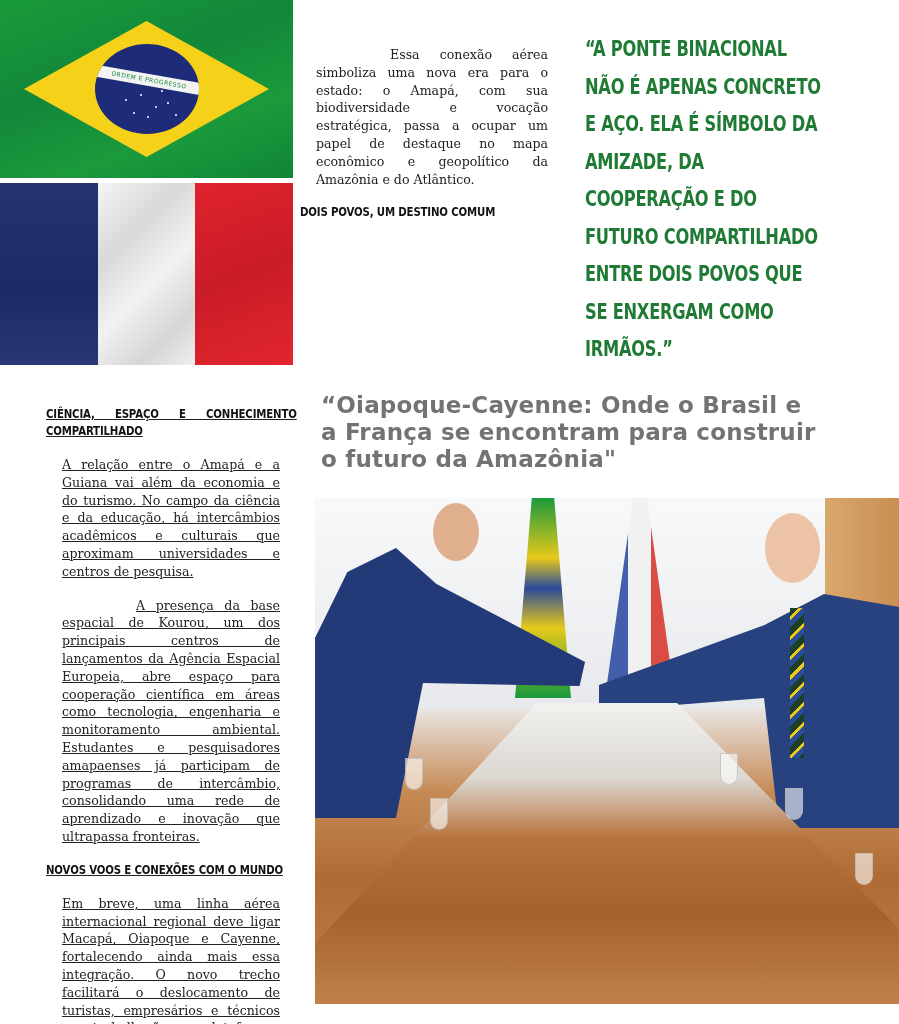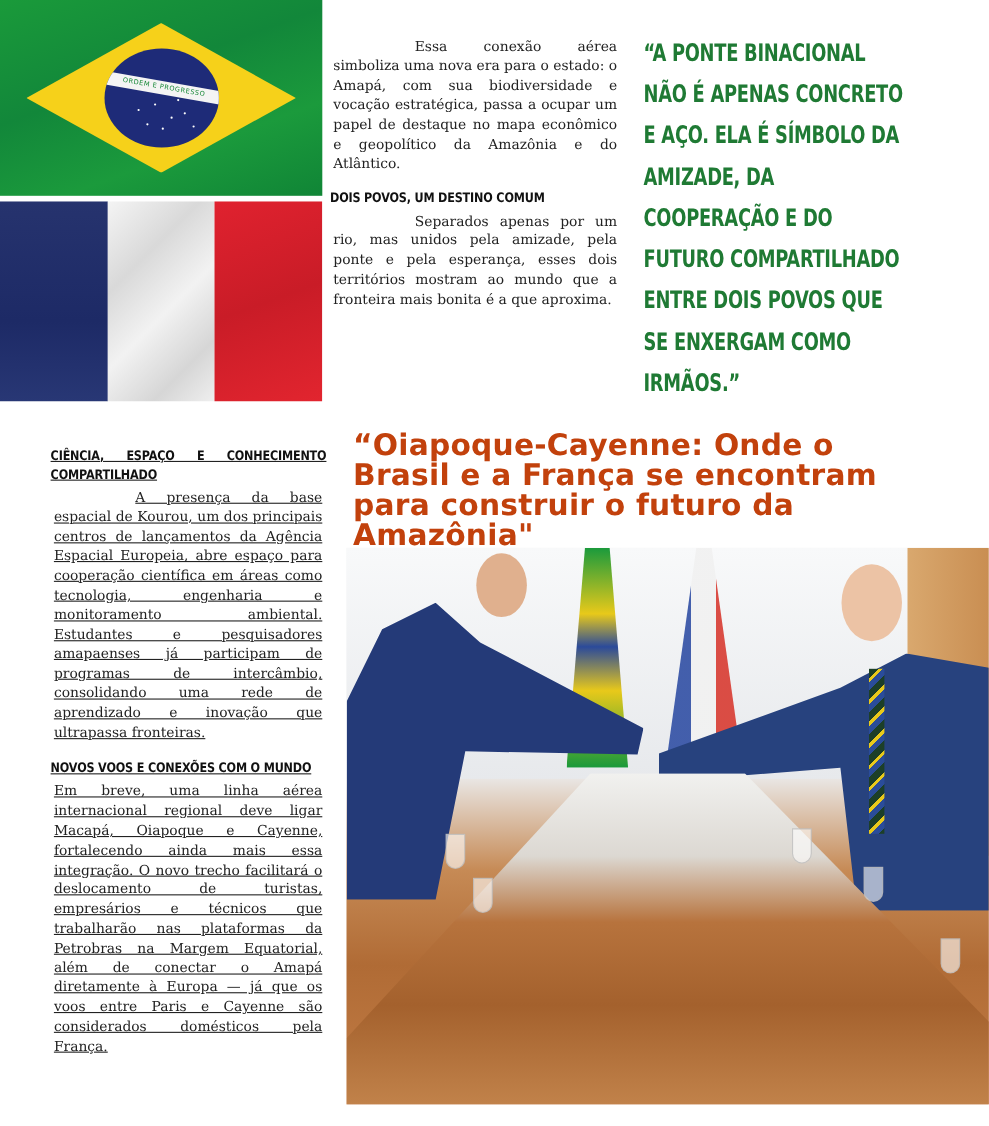--- a/index.html
+++ b/index.html
@@ -35,21 +35,21 @@
   .flag-fr div { flex: 1; }
   .flag-fr .blue { background: linear-gradient(180deg, #26336e, #1d2a66 60%, #283775); }
   .flag-fr .white { background: linear-gradient(135deg, #f4f4f4 0%, #d9d9d9 30%, #f2f2f2 55%, #d6d6d6 80%, #efefef 100%); }
   .flag-fr .red { background: linear-gradient(160deg, #e0222f, #c91c27 50%, #e2252f); }
 
   
   .col {
     position: absolute; font-family: "DejaVu Serif", serif; font-size: 12.6px; line-height: 17.8px;
     text-align: justify; color: #222;
   }
-  .col p { margin: 3px; }
+  .col p { margin: 16px; }
   .col p.indent { text-indent: 74px; }
   .col h3 {
     font-family: "DejaVu Sans", sans-serif; font-weight: bold; font-size: 12px;
     letter-spacing: -0.2px; line-height: 17px; color: #111; text-transform: uppercase;
     transform: scaleX(0.85); transform-origin: left center; width: 118%;
   }
   .col-top { left: 300px; top: 30px; width: 264px; }
   .col-top h3 { margin-top: 14px; }
   .col-left { left: 46px; top: 406px; width: 250px; text-decoration: underline; }
   .col-left h3.second { margin-top: 16px; }
@@ -60,22 +60,22 @@
     font-family: "DejaVu Sans Condensed", "DejaVu Sans", sans-serif; font-weight: bold;
     font-size: 22px; line-height: 37.5px; color: #1f7a34; text-transform: uppercase;
     transform: scaleX(0.82); transform-origin: left top; width: 300px;
     letter-spacing: -0.3px;
   }
   .pull-quote span { display: block; white-space: nowrap; }
 
   
   .headline {
     position: absolute; left: 321px; top: 392px; width: 500px;
-    font-family: "DejaVu Sans", sans-serif; font-weight: bold; font-size: 27px; line-height: 27px;
-    color: #c2410c; letter-spacing: 0.2px;
+    font-family: "DejaVu Sans", sans-serif; font-weight: bold; font-size: 23px; line-height: 27px;
+    color: #737373; letter-spacing: 0.2px;
   }
 
   
   .photo {
     position: absolute; left: 315px; top: 498px; width: 584px; height: 506px; overflow: hidden;
     background: linear-gradient(180deg, #f4f5f6 0%, #eceef0 40%, #c68a55 58%, #b06b35 75%, #c47e47 100%);
   }
   .photo .window { position: absolute; left: 0; top: 0; width: 100%; height: 210px; background: linear-gradient(180deg, #f8f9fa, #e7e9ec); }
   .photo .wood-panel { position: absolute; right: 0; top: 0; width: 74px; height: 280px; background: linear-gradient(90deg, #d9a86e, #c98e52); }
   .photo .flag-pole-br { position: absolute; left: 200px; top: 0; width: 56px; height: 200px;
@@ -121,37 +121,37 @@
 <div class="flag-fr">
   <div class="blue"></div>
   <div class="white"></div>
   <div class="red"></div>
   <span class="sr">Bandeira da França</span>
 </div>
 
 <div class="col col-top">
   <p class="indent">Essa conexão aérea simboliza uma nova era para o estado: o Amapá, com sua biodiversidade e vocação estratégica, passa a ocupar um papel de destaque no mapa econômico e geopolítico da Amazônia e do Atlântico.</p>
   <h3>DOIS POVOS, UM DESTINO COMUM</h3>
-  <p class="indent">Separados apenas por um rio, mas unidos pela amizade, pela ponte e pela esperança, esses dois territórios mostram ao mundo que a fronteira mais bonita é a que aproxima.</p>
 </div>
 
 <div class="pull-quote">
   <span>“A PONTE BINACIONAL</span>
   <span>NÃO É APENAS CONCRETO</span>
   <span>E AÇO. ELA É SÍMBOLO DA</span>
   <span>AMIZADE, DA</span>
   <span>COOPERAÇÃO E DO</span>
   <span>FUTURO COMPARTILHADO</span>
   <span>ENTRE DOIS POVOS QUE</span>
   <span>SE ENXERGAM COMO</span>
   <span>IRMÃOS.”</span>
 </div>
 
 <div class="col col-left">
   <h3>CIÊNCIA, ESPAÇO E CONHECIMENTO COMPARTILHADO</h3>
+  <p>A relação entre o Amapá e a Guiana vai além da economia e do turismo. No campo da ciência e da educação, há intercâmbios acadêmicos e culturais que aproximam universidades e centros de pesquisa.</p>
   <p class="indent">A presença da base espacial de Kourou, um dos principais centros de lançamentos da Agência Espacial Europeia, abre espaço para cooperação científica em áreas como tecnologia, engenharia e monitoramento ambiental. Estudantes e pesquisadores amapaenses já participam de programas de intercâmbio, consolidando uma rede de aprendizado e inovação que ultrapassa fronteiras.</p>
   <h3 class="second">NOVOS VOOS E CONEXÕES COM O MUNDO</h3>
   <p>Em breve, uma linha aérea internacional regional deve ligar Macapá, Oiapoque e Cayenne, fortalecendo ainda mais essa integração. O novo trecho facilitará o deslocamento de turistas, empresários e técnicos que trabalharão nas plataformas da Petrobras na Margem Equatorial, além de conectar o Amapá diretamente à Europa — já que os voos entre Paris e Cayenne são considerados domésticos pela França.</p>
 </div>
 
 <h2 class="headline">“Oiapoque-Cayenne: Onde o Brasil e a França se encontram para construir o futuro da Amazônia"</h2>
 
 <div class="photo">
   <div class="window"></div>
   <div class="wood-panel"></div>

